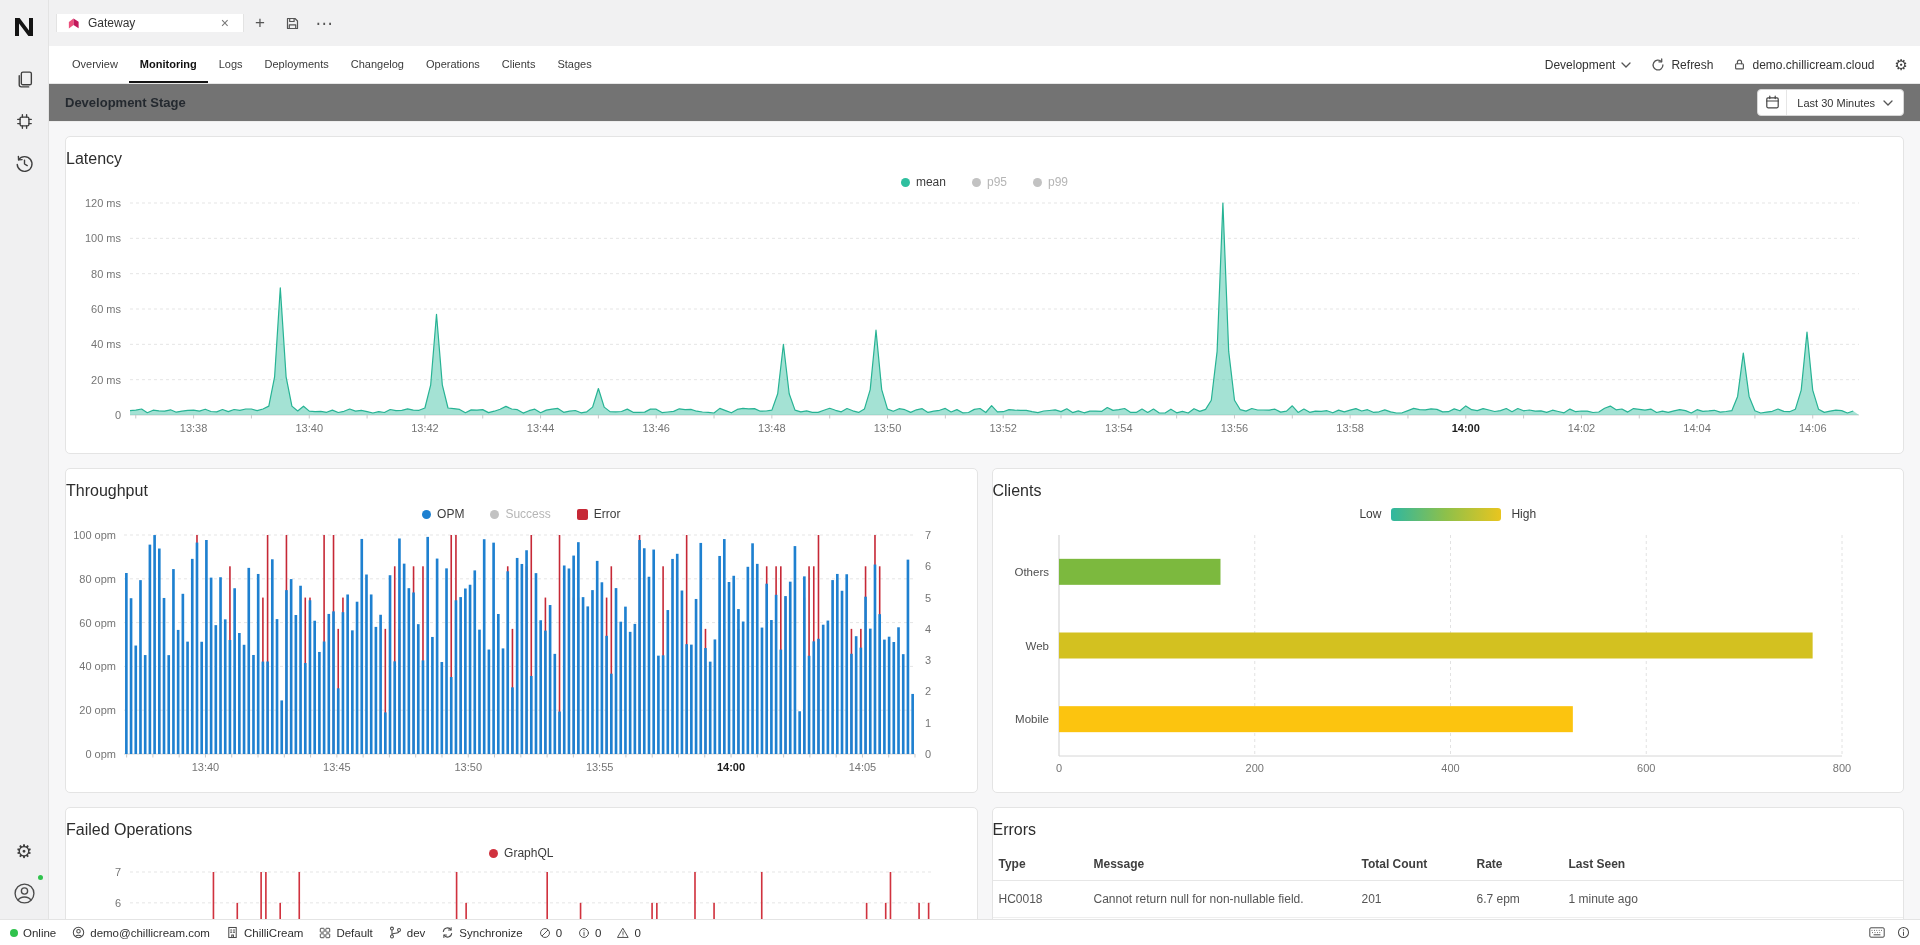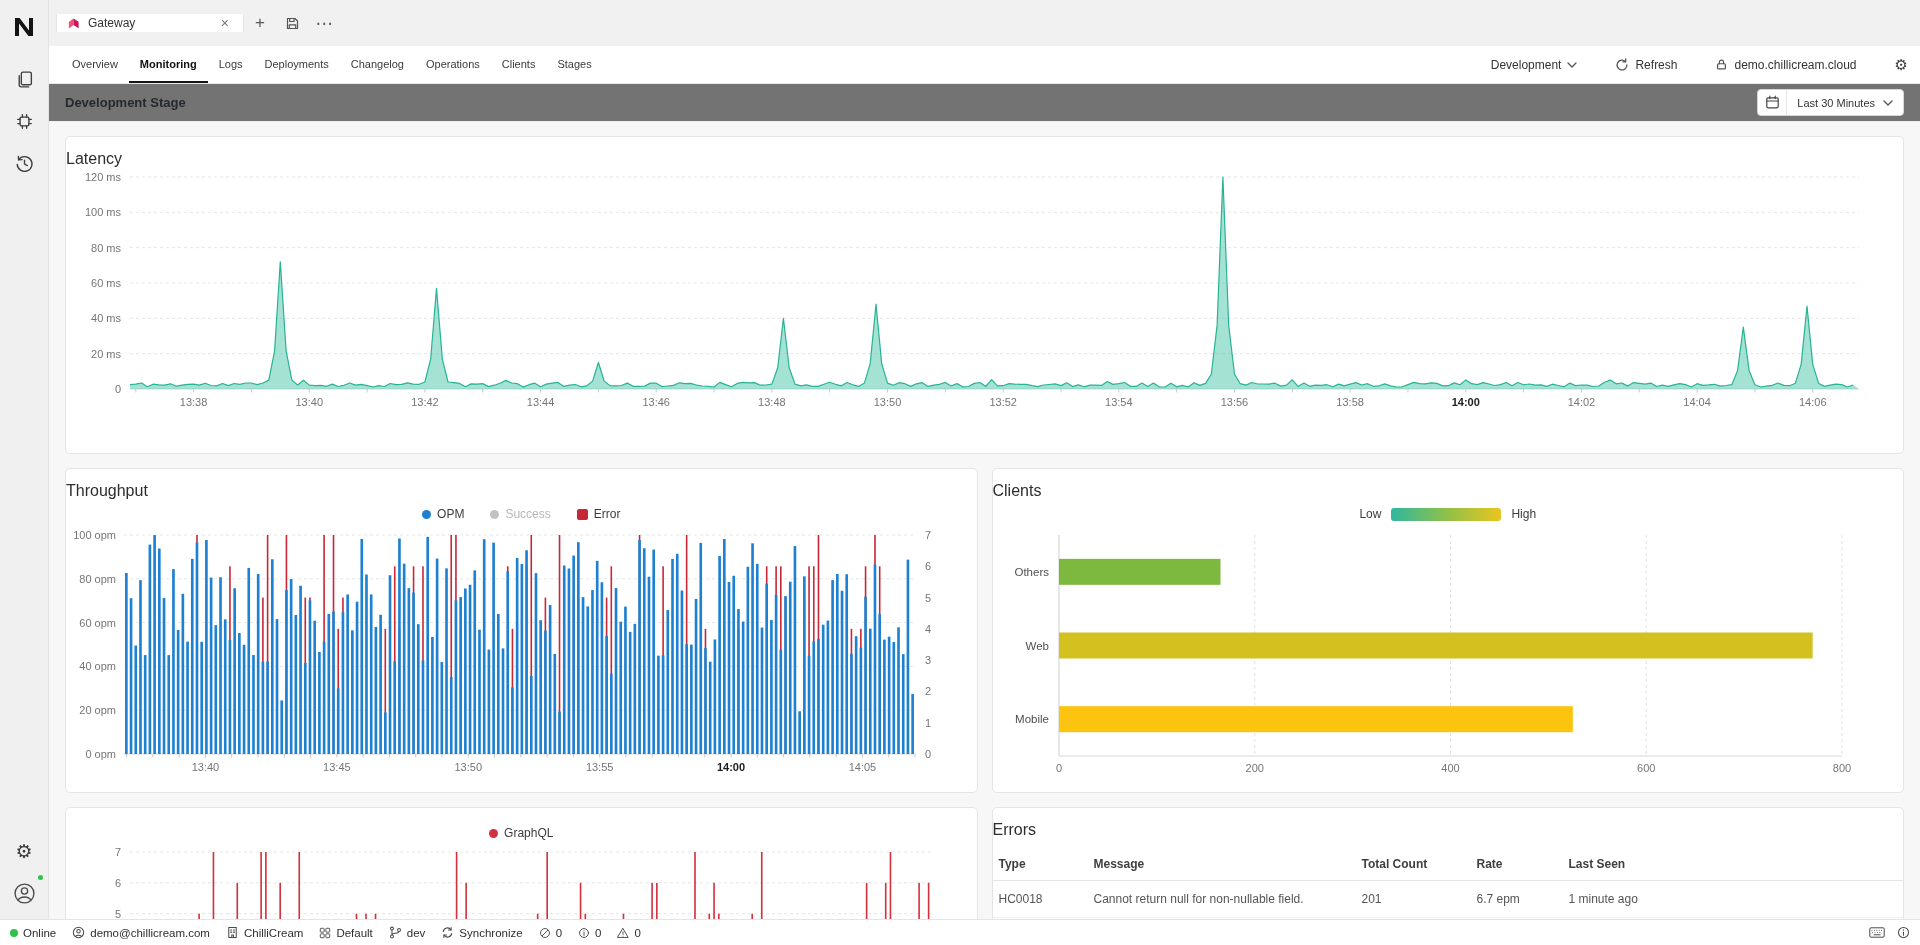--- a/index.html
+++ b/index.html
@@ -27,21 +27,21 @@
   .tab-label{flex:1;white-space:nowrap;overflow:hidden;text-overflow:ellipsis;}
   .tab-close{color:#777;font-size:14px;line-height:1;padding:2px 4px;border-radius:3px;cursor:pointer;}
   .tabstrip-btn{width:32px;display:flex;align-items:center;justify-content:center;color:#555;font-size:17px;cursor:pointer;}
 
   
   .navbar{height:38px;background:#fff;border-bottom:1px solid #e7e7e7;display:flex;align-items:stretch;padding:0 12px;}
   .nav-items{display:flex;}
   .nav-item{display:flex;align-items:center;padding:0 11px;font-size:11px;color:#3b3b3b;border-bottom:2px solid transparent;cursor:pointer;}
   .nav-item.active{color:#101010;font-weight:700;border-bottom-color:#141414;}
   .nav-right{margin-left:auto;display:flex;align-items:center;gap:20px;font-size:12px;color:#333;}
-  .nav-ctl{display:inline-flex;align-items:center;gap:6px;cursor:pointer;white-space:nowrap;margin-left:18px;}
+  .nav-ctl{display:inline-flex;align-items:center;gap:6px;cursor:pointer;white-space:nowrap;}
   .icon{display:inline-flex;align-items:center;justify-content:center;}
 
   
   .subheader{height:38px;background:#737373;border-bottom:1px solid #ededed;display:flex;align-items:center;justify-content:space-between;padding:0 16px;}
   .subheader-title{font-size:13px;font-weight:700;color:#24292f;}
   .range-btn{display:flex;align-items:center;border:1px solid #d7d7d7;border-radius:4px;background:#fff;height:27px;overflow:hidden;cursor:pointer;}
   .range-ico{width:29px;height:100%;display:flex;align-items:center;justify-content:center;border-right:1px solid #e6e6e6;color:#444;}
   .range-label{padding:0 10px;font-size:11px;color:#333;display:flex;gap:8px;align-items:center;}
 
   
@@ -205,20 +205,34 @@
                 </svg>
             </span>
           </span>
         </span>
       </div>
 
       <div class="content">
 
         <section class="card" id="card-latency">
           <div class="card-title">Latency</div>
+          <div class="legend">
+            <span class="legend-item">
+              <span class="dot" style="background: rgb(47, 191, 159);"></span>
+              <span>mean</span>
+            </span>
+            <span class="legend-item muted">
+              <span class="dot" style="background: rgb(194, 194, 194);"></span>
+              <span>p95</span>
+            </span>
+            <span class="legend-item muted">
+              <span class="dot" style="background: rgb(194, 194, 194);"></span>
+              <span>p99</span>
+            </span>
+          </div>
           <div class="chart">
               <svg width="1805" height="246">
                 <line x1="64" x2="1793" y1="220" y2="220" stroke="#d6d6d6"></line>
                 <text x="55" y="224" text-anchor="end" font-size="11" fill="#757575" font-weight="400">0</text>
                 <line x1="64" x2="1793" y1="184.66666666666669" y2="184.66666666666669" stroke="#e5e5e5" stroke-dasharray="3 3"></line>
                 <text x="55" y="188.66666666666669" text-anchor="end" font-size="11" fill="#757575" font-weight="400">20 ms</text>
                 <line x1="64" x2="1793" y1="149.33333333333334" y2="149.33333333333334" stroke="#e5e5e5" stroke-dasharray="3 3"></line>
                 <text x="55" y="153.33333333333334" text-anchor="end" font-size="11" fill="#757575" font-weight="400">40 ms</text>
                 <line x1="64" x2="1793" y1="114" y2="114" stroke="#e5e5e5" stroke-dasharray="3 3"></line>
                 <text x="55" y="118" text-anchor="end" font-size="11" fill="#757575" font-weight="400">60 ms</text>
@@ -612,20 +626,21 @@
                   <rect x="66" y="179.16666666666669" width="513.84375" height="26" fill="#fcc40f"></rect>
                   <text x="56" y="196.16666666666669" text-anchor="end" font-size="11.5" fill="#4f4f4f" font-weight="400">Mobile</text>
                 </svg>
               </div>
           </section>
         </div>
 
         <div class="grid-row row-3">
 
           <section class="card">
+            <div class="card-title">Failed Operations</div>
             <div class="legend">
               <span class="legend-item">
                 <span class="dot" style="background: rgb(208, 50, 62);"></span>
                 <span>GraphQL</span>
               </span>
             </div>
             <div class="chart">
                 <svg width="879" height="248">
                   <line x1="64" x2="865" y1="222" y2="222" stroke="#d6d6d6"></line>
                   <text x="55" y="226" text-anchor="end" font-size="11" fill="#757575" font-weight="400">0</text>

